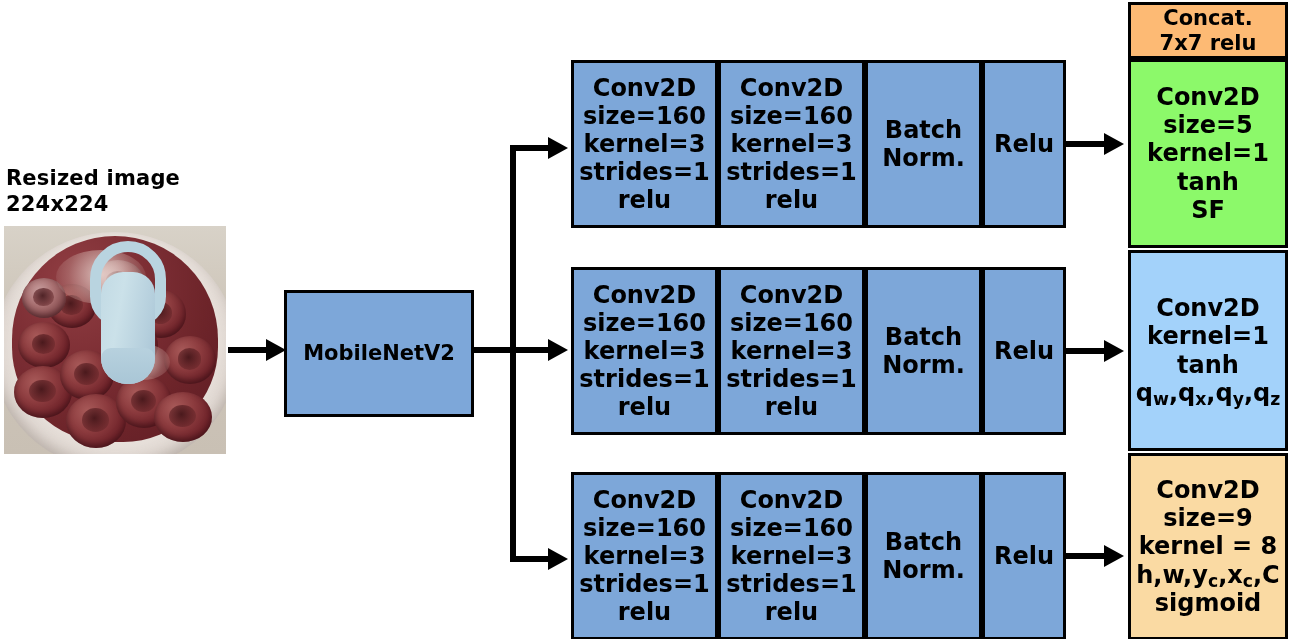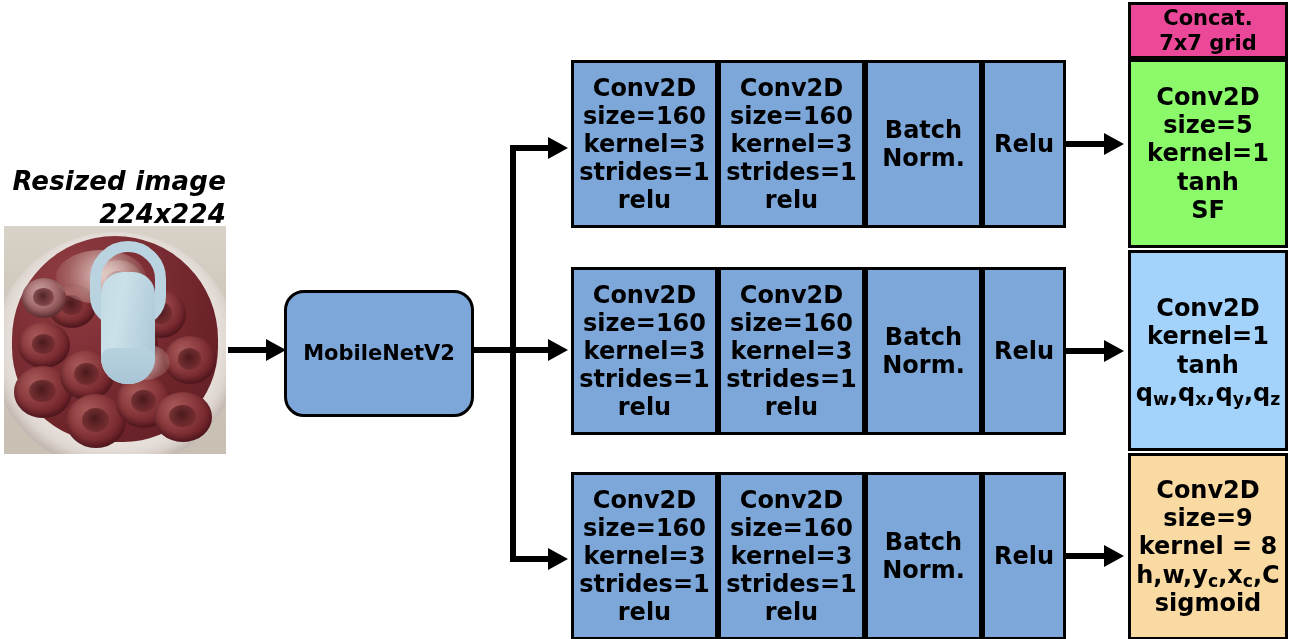--- a/index.html
+++ b/index.html
@@ -20,27 +20,26 @@
     width: 1291px;
     height: 639px;
   }
 
   
   .input-caption {
     position: absolute;
     left: 6px;
     top: 165px;
     width: 220px;
-    text-align: right;
-    font-size: 26px;
+    text-align: left;
+    font-size: 21px;
     font-weight: bold;
     color: #000;
     line-height: 1.26;
     letter-spacing: 0.2px;
-    font-style: italic;
   }
   .photo {
     position: absolute;
     left: 4px;
     top: 226px;
     width: 222px;
     height: 228px;
     overflow: hidden;
     background: #cfc7bd;
   }
@@ -140,24 +139,24 @@
     justify-content: center;
     text-align: center;
     color: #000000;
     font-weight: bold;
     font-size: 24px;
     line-height: 1.17;
   }
   .node .lines { width: 100%; padding: 0 2px; }
   .node .lines > span { display: block; white-space: nowrap; }
 
-  .node-mobilenet { font-size: 21px; border-radius: 20px; }
+  .node-mobilenet { font-size: 21px; }
 
   .node-green  { background: #8cf96a; }
-  .node-lgreen { background: #ec4899; }
+  .node-lgreen { background: #fdba74; }
   .node-lblue  { background: #a3d2fa; }
   .node-orange { background: #fadaa3; }
 
   sub {
     font-size: 0.72em;
     line-height: 0;
     vertical-align: baseline;
     position: relative;
     bottom: -0.26em;
   }
@@ -330,21 +329,21 @@
     <div class="lines">
       <span>Relu</span>
     </div>
   </div>
   <div class="hline" style="left:1066px; top:553px; width:44px;"></div>
   <div class="arrowhead" style="left:1104px; top:545px;"></div>
 
   <div class="node node-lgreen" style="left:1128px; top:2px; width:160px; height:57px; font-size:21px;">
     <div class="lines">
       <span>Concat.</span>
-      <span>7x7 grid</span>
+      <span>7x7 relu</span>
     </div>
   </div>
 
   <div class="node node-green" style="left:1128px; top:59px; width:160px; height:189px;">
     <div class="lines">
       <span>Conv2D</span>
       <span>size=5</span>
       <span>kernel=1</span>
       <span>tanh</span>
       <span>SF</span>

